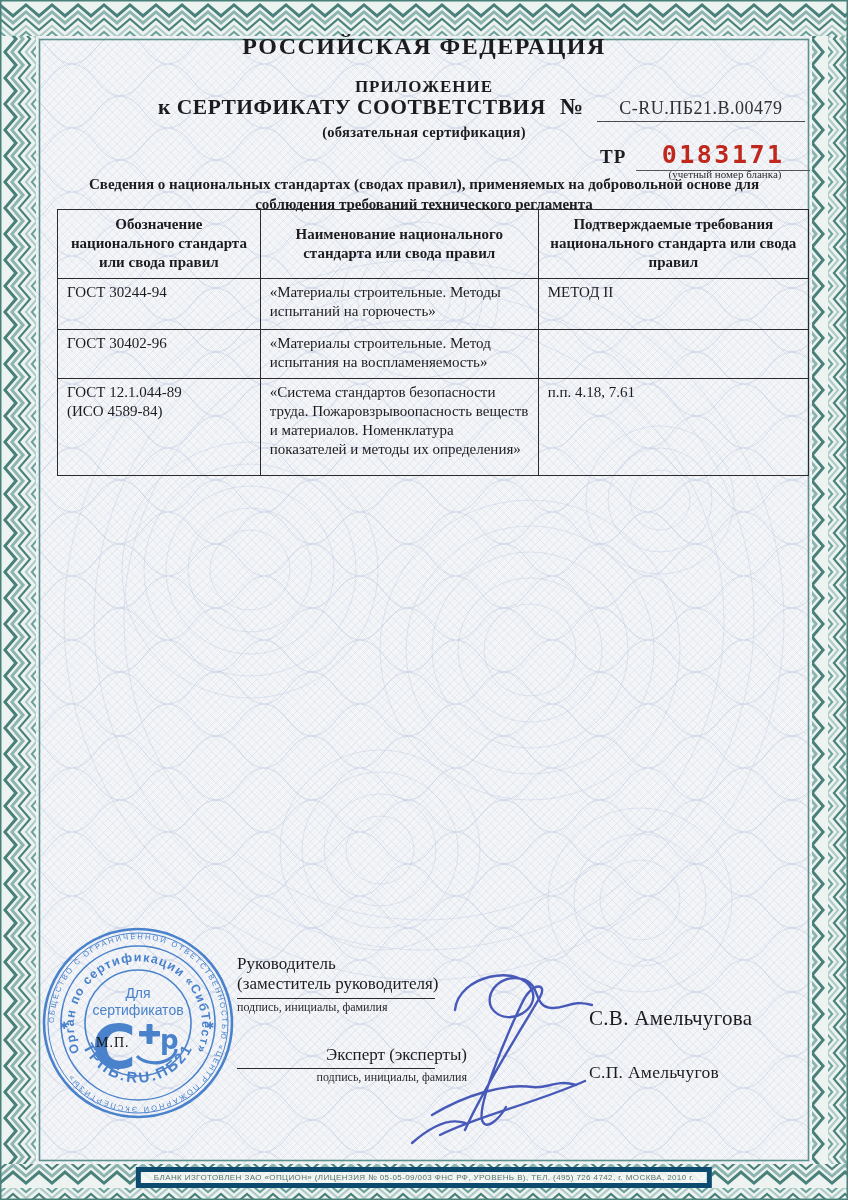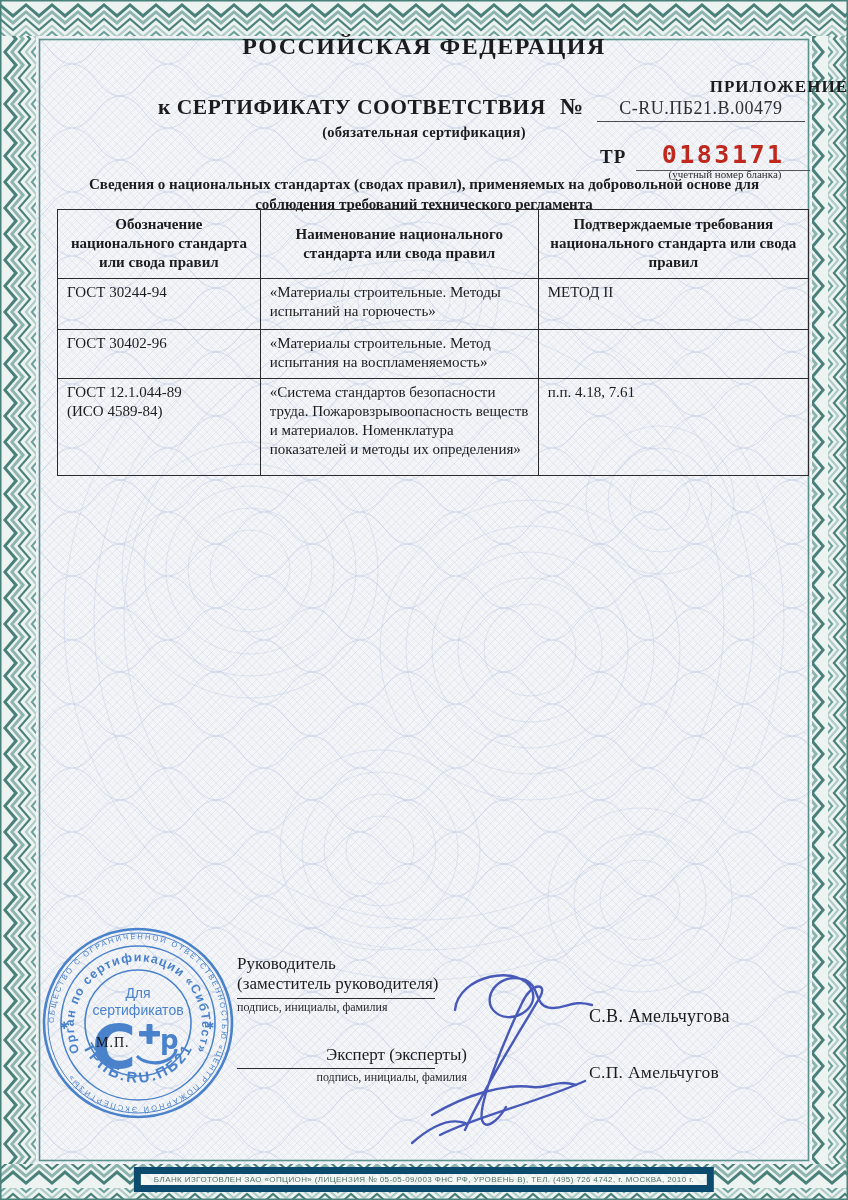--- a/index.html
+++ b/index.html
@@ -2,21 +2,21 @@
 <html lang="ru"><head>
 <meta charset="utf-8">
 <style>
   html,body{margin:0;padding:0;}
   body{width:848px;height:1200px;position:relative;overflow:hidden;
        font-family:"Liberation Serif", serif; color:#1c1c1e; background:#f4f6f9;}
   .abs{position:absolute;}
   svg.layer{position:absolute;left:0;top:0;pointer-events:none;}
 
   .country-title{left:0;right:0;top:33px;text-align:center;font-size:24px;font-weight:bold;letter-spacing:1.5px;}
-  .doc-type{left:0;right:0;top:77px;text-align:right;font-size:17px;font-weight:bold;letter-spacing:1px;}
+  .doc-type{left:0;right:0;top:77px;text-align:center;font-size:17px;font-weight:bold;letter-spacing:1px;}
   .cert-line{left:158px;top:94px;display:flex;align-items:baseline;gap:14px;}
   .cert-line .t{font-size:21.5px;font-weight:bold;letter-spacing:.5px;white-space:nowrap;}
   .cert-line .num-sign{font-size:23px;font-weight:bold;}
   .cert-line .cert-num{display:inline-block;width:208px;text-align:center;font-size:18px;letter-spacing:.5px;
        border-bottom:1.5px solid #4a4a4e;padding-bottom:2px;color:#2e2e33;}
   .cert-kind{left:0;right:0;top:124px;text-align:center;font-size:14.5px;font-weight:bold;letter-spacing:.3px;}
   .tr-row{left:600px;top:140px;width:210px;display:flex;align-items:baseline;gap:10px;}
   .tr-row .tr-label{font-size:19px;font-weight:bold;letter-spacing:1px;}
   .tr-row .blank-num{flex:1;text-align:center;border-bottom:1.5px solid #55555a;padding-bottom:1px;
        font-family:"DejaVu Sans Mono", monospace;font-weight:bold;font-size:25px;letter-spacing:2.5px;color:#c0281e;}
@@ -27,26 +27,26 @@
   table.std th, table.std td{border:1.6px solid #2b2b2e;font-size:15px;line-height:1.28;}
   table.std th{font-weight:bold;text-align:center;padding:5px 6px;vertical-align:middle;}
   table.std td{padding:4px 9px;vertical-align:top;text-align:left;}
   tr.r0 td{height:42px;} tr.r1 td{height:40px;} tr.r2 td{height:88px;}
 
   .role-block{left:237px;top:954px;width:230px;font-size:17px;line-height:1.2;}
   .role-l3{word-spacing:7px;}
   .sig-rule{width:198px;border-top:1.5px solid #2b2b2e;margin:3px 0 1px 0;height:0;}
   .sig-caption{font-size:12px;color:#2a2a2e;}
   .expert-block{left:237px;top:1045px;width:230px;font-size:17px;line-height:1.2;text-align:right;}
-  .head-name{left:589px;top:1006px;font-size:18px;letter-spacing:.3px;}
+  .head-name{left:589px;top:1006px;font-size:21px;letter-spacing:.3px;}
   .expert-name{left:589px;top:1062px;font-size:17.5px;letter-spacing:.3px;}
   .mp-label{left:96px;top:1035px;font-size:14px;letter-spacing:1px;color:#141414;}
 
   .imprint{left:50%;top:1167px;transform:translateX(-50%);white-space:nowrap;
-       background:rgba(245,248,245,.93);border:7px solid #0c4a6e;padding:1px 13px;
+       background:rgba(245,248,245,.93);border:5px solid #0c4a6e;padding:1px 13px;
        font-family:"Liberation Sans", sans-serif;font-size:8px;letter-spacing:.4px;color:#53716b;}
 </style>
 </head>
 <body>
 
 <svg class="layer" width="848" height="1200" viewBox="0 0 848 1200">
   <defs>
     <pattern id="net" width="9" height="9" patternUnits="userSpaceOnUse">
       <path d="M0,9 L9,0 M0,0 L9,9" stroke="#c7d2e6" stroke-width="0.7" opacity="0.55" fill="none"></path>
     </pattern>

